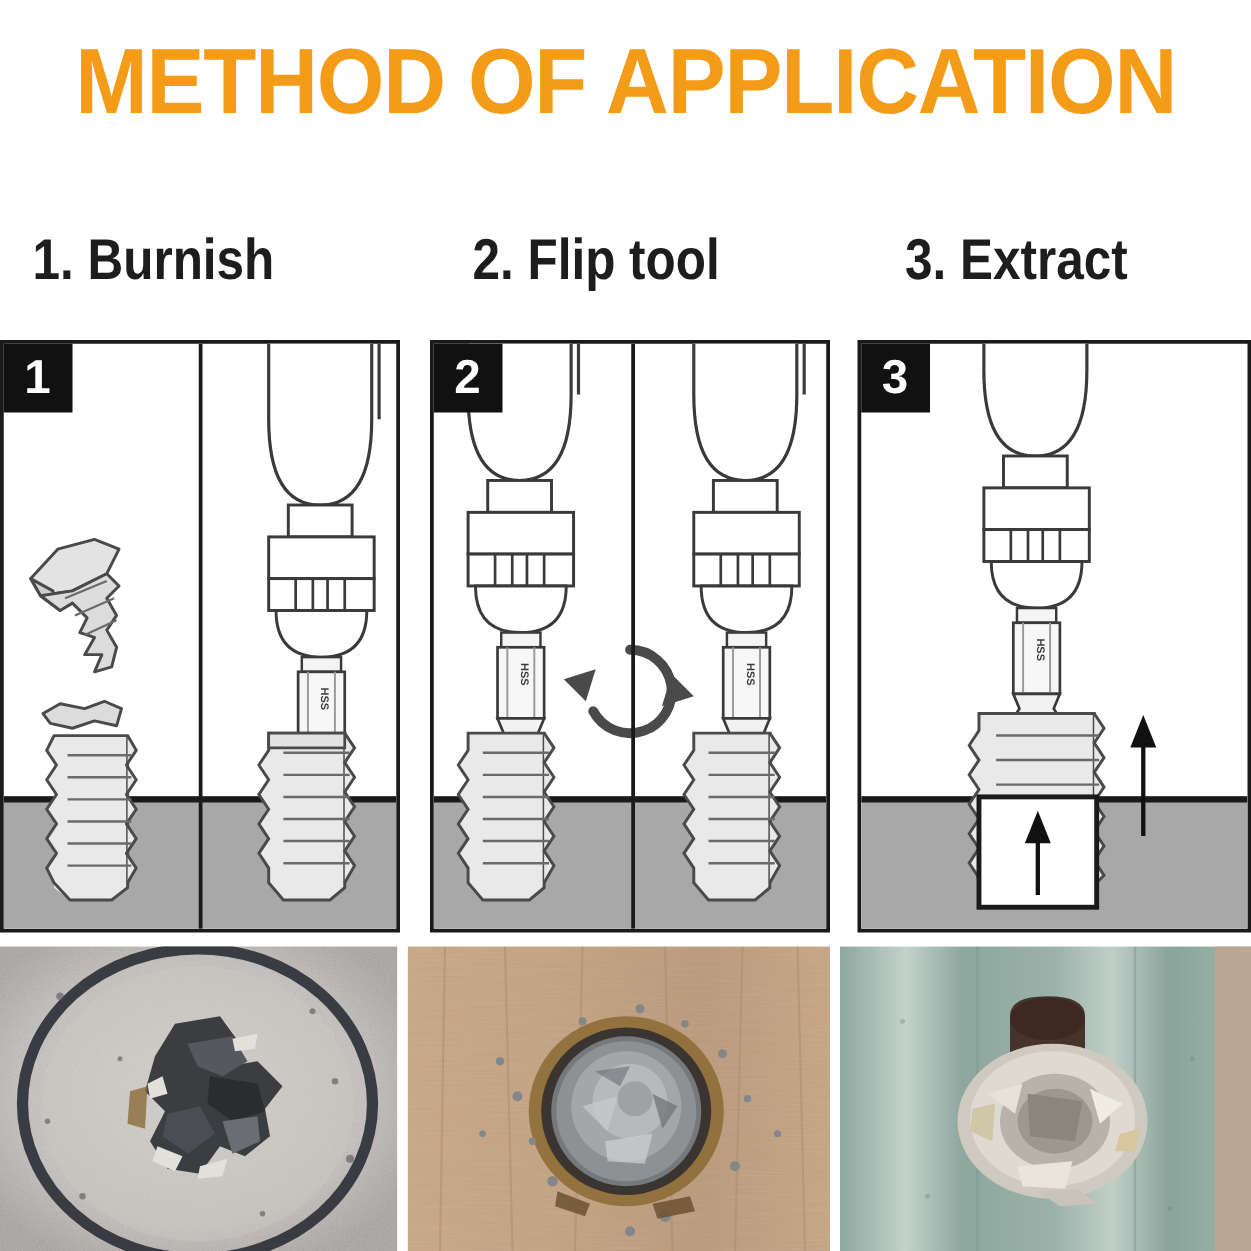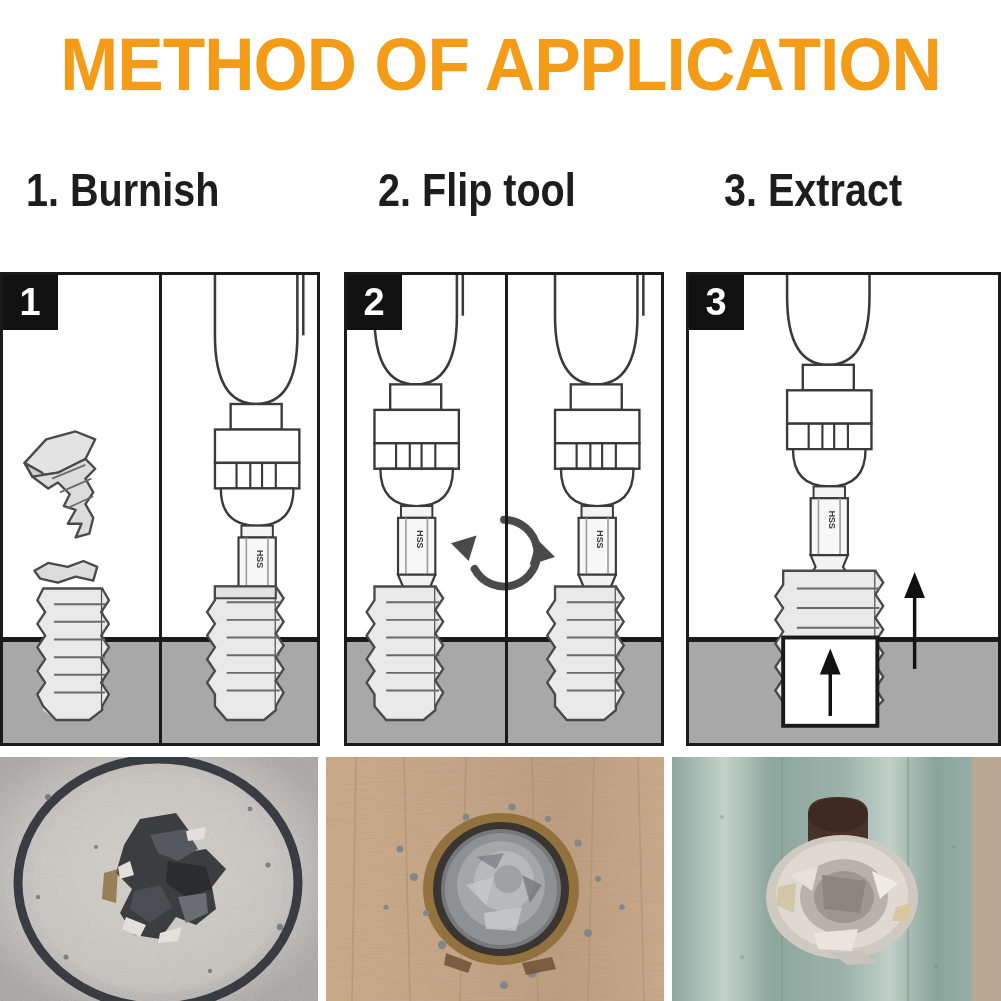--- a/index.html
+++ b/index.html
@@ -21,21 +21,21 @@
     font-weight:bold;
     font-size:74px;
     letter-spacing:-1px;
     transform:scaleX(0.94);
     transform-origin:center top;
     line-height:1;
     white-space:nowrap;
   }
 
   
-  .headings{position:absolute;left:0;top:163px;width:1001px;height:62px;}
+  .headings{position:absolute;left:0;top:180px;width:1001px;height:62px;}
   .heading{
     position:absolute;top:0;
     color:#1d1d1d;
     font-family:"Liberation Sans",sans-serif;
     font-weight:bold;
     font-size:46px;
     letter-spacing:0px;
     transform:scaleX(0.86);
     transform-origin:left top;
     white-space:nowrap;

